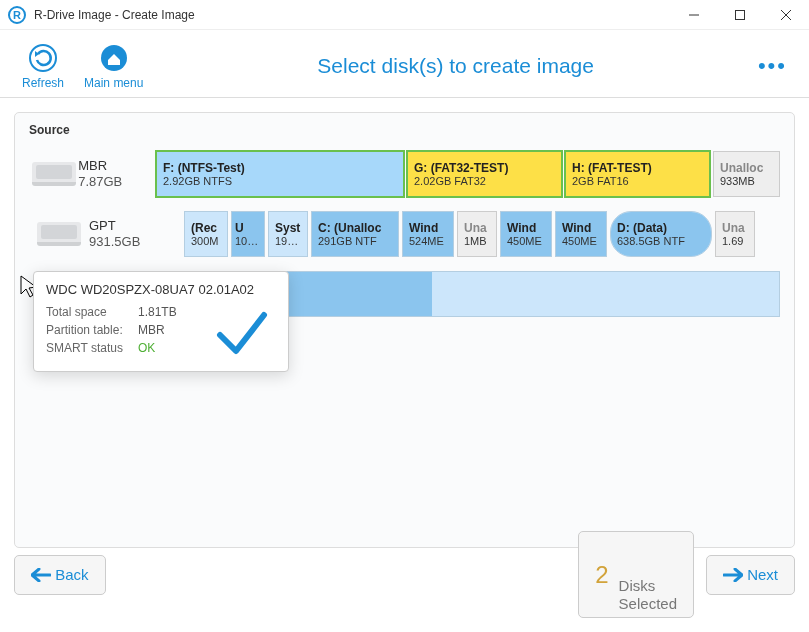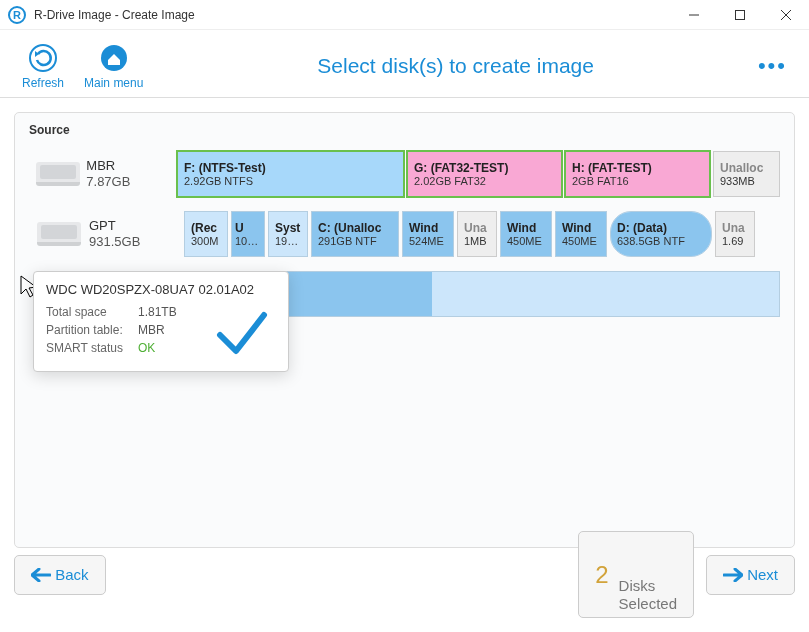--- a/index.html
+++ b/index.html
@@ -119,21 +119,21 @@
     flex-direction: column;
     justify-content: center;
     padding: 0 6px;
     overflow: hidden;
     position: relative;
   }
   .part .pname { font-weight: 600; font-size: 12px; white-space: nowrap; overflow: hidden; text-overflow: ellipsis; }
   .part .psize { font-size: 11px; color: #333; white-space: nowrap; overflow: hidden; text-overflow: ellipsis; }
   .part.unalloc { background: #eee; border-color: #ccc; color: #888; }
   .part.selected { outline: 2px solid #6ac04d; outline-offset: -1px; background: #a7d8fa; }
-  .part.selected-pale { outline: 2px solid #6ac04d; outline-offset: -1px; background: #f9a8d4; }
+  .part.selected-pale { outline: 2px solid #6ac04d; outline-offset: -1px; background: #fde047; }
   .part.mini { padding: 0 3px; }
   .part .split {
     position: absolute; left: 0; top: 0; bottom: 0;
     background: #8bc5ee;
   }
 
   
   .tooltip {
     position: absolute;
     left: 18px;
@@ -247,21 +247,21 @@
     <div id="disks-container">
         <div class="disk-row">
           <div class="disk-icon">
             <div class="hdd"></div>
           </div>
           <div class="disk-meta">
             <div class="dtype">MBR</div>
      <div class="dsize">7.87GB</div>
           </div>
           <div class="partbar">
-            <div class="part selected" style="width: 227px;">
+            <div class="part selected" style="width: 248px;">
               <div class="pname" style="position:relative">F: (NTFS-Test)</div>
        <div class="psize" style="position:relative">2.92GB NTFS</div>
             </div>
             <div class="part selected-pale" style="width: 155px;">
               <div class="pname" style="position:relative">G: (FAT32-TEST)</div>
        <div class="psize" style="position:relative">2.02GB FAT32</div>
             </div>
             <div class="part selected-pale" style="width: 145px;">
               <div class="pname" style="position:relative">H: (FAT-TEST)</div>
        <div class="psize" style="position:relative">2GB FAT16</div>

